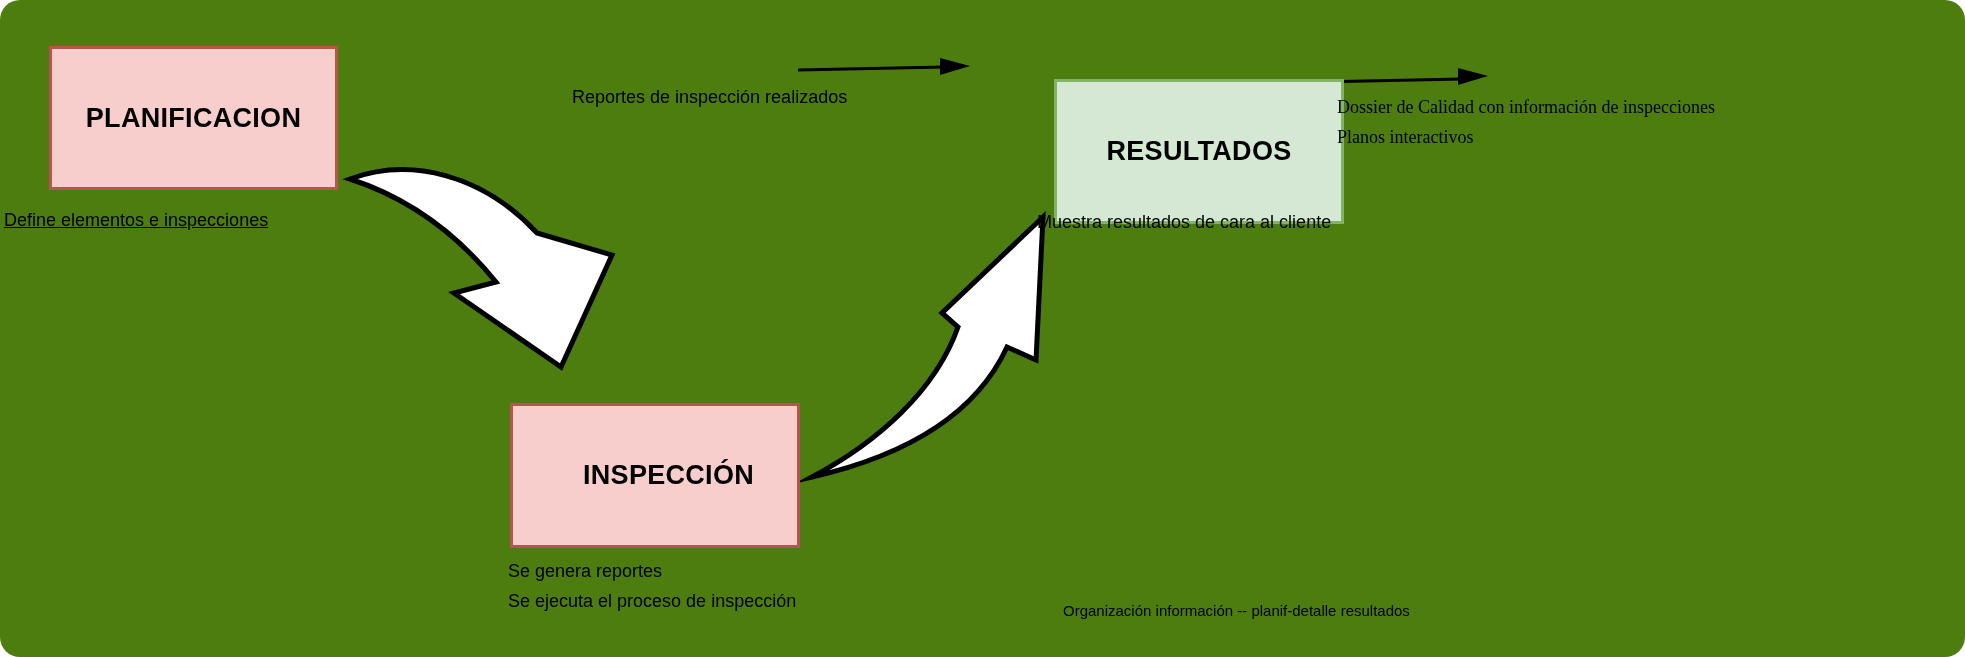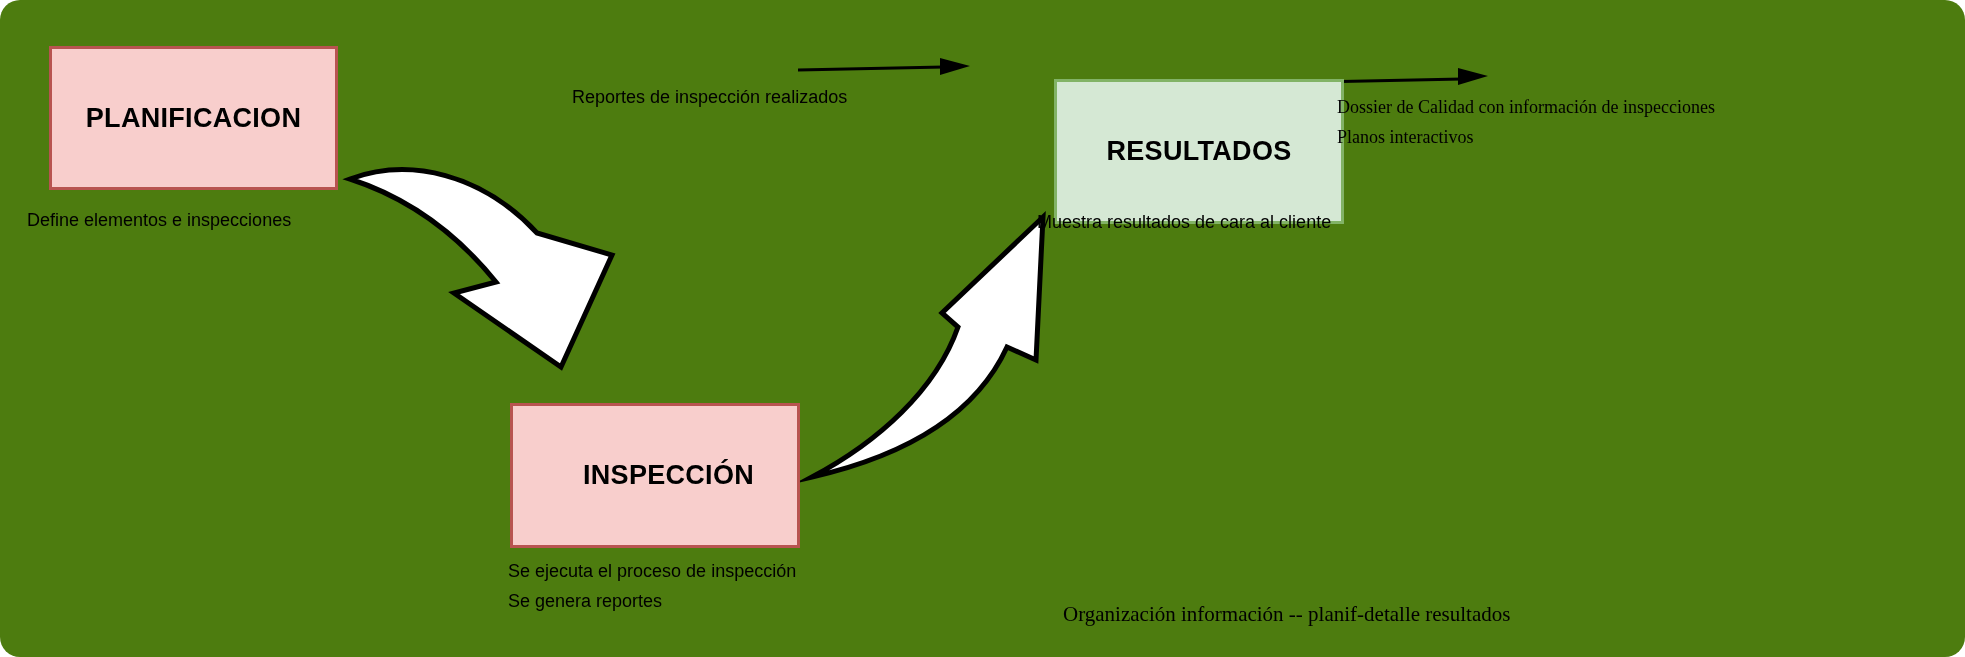--- a/index.html
+++ b/index.html
@@ -52,34 +52,33 @@
   .node-inspeccion    { left: 510px; top: 403px; width: 290px; height: 145px; padding-left: 27px; }
   .node-resultados    { left: 1054px; top: 38px; width: 290px; height: 145px; margin-top: 41px; }
 
   .note {
     position: absolute;
     font-size: 18px;
     line-height: 30px;
     white-space: nowrap;
     z-index: 2;
   }
-  .note-planificacion { left: 27px; top: 205px; }
+  .note-planificacion { left: 4px; top: 205px; text-decoration: underline; }
   .note-inspeccion    { left: 508px; top: 556px; }
   .note-resultados    { left: 1037px; top: 207px; width: 500px; white-space: normal; }
   .flow-label-mid     { left: 572px; top: 83px; line-height: 29px; }
   .flow-label-right   { left: 1337px; top: 92px; font-family: Liberation Serif, serif; }
 
   .caption {
     position: absolute;
     left: 1063px;
     top: 602px;
-    font-size: 21px;
+    font-size: 15px;
     white-space: nowrap;
     z-index: 2;
-    font-family: Liberation Serif, serif;
   }
 </style>
 </head>
 <body>
 
 <div class="canvas">
 
   <svg class="arrows-layer" viewBox="0 0 1965 657" xmlns="http://www.w3.org/2000/svg">
 
     <path d="M350 179 C410 157 482 174 537 233 L612 255 L561 367 L454 293 L496 282 C458 235 412 199 350 179 Z" fill="#ffffff" stroke="#000000" stroke-width="5" stroke-linejoin="miter" stroke-miterlimit="12"></path>
@@ -99,22 +98,22 @@
 
   <div class="node node-pink node-planificacion">
     <span class="node-label">PLANIFICACION</span>
   </div>
   <div class="note note-planificacion">Define elementos e inspecciones</div>
 
   <div class="node node-pink node-inspeccion">
     <span class="node-label">INSPECCIÓN</span>
   </div>
   <div class="note note-inspeccion">
+    <div>Se genera reportes</div>
     <div>Se ejecuta el proceso de inspección</div>
-    <div>Se genera reportes</div>
   </div>
 
   <div class="node node-green node-resultados">
     <span class="node-label">RESULTADOS</span>
   </div>
   <div class="note note-resultados">
     <div>Muestra resultados de cara al cliente</div>
   </div>
 
   <div class="note flow-label-mid">

